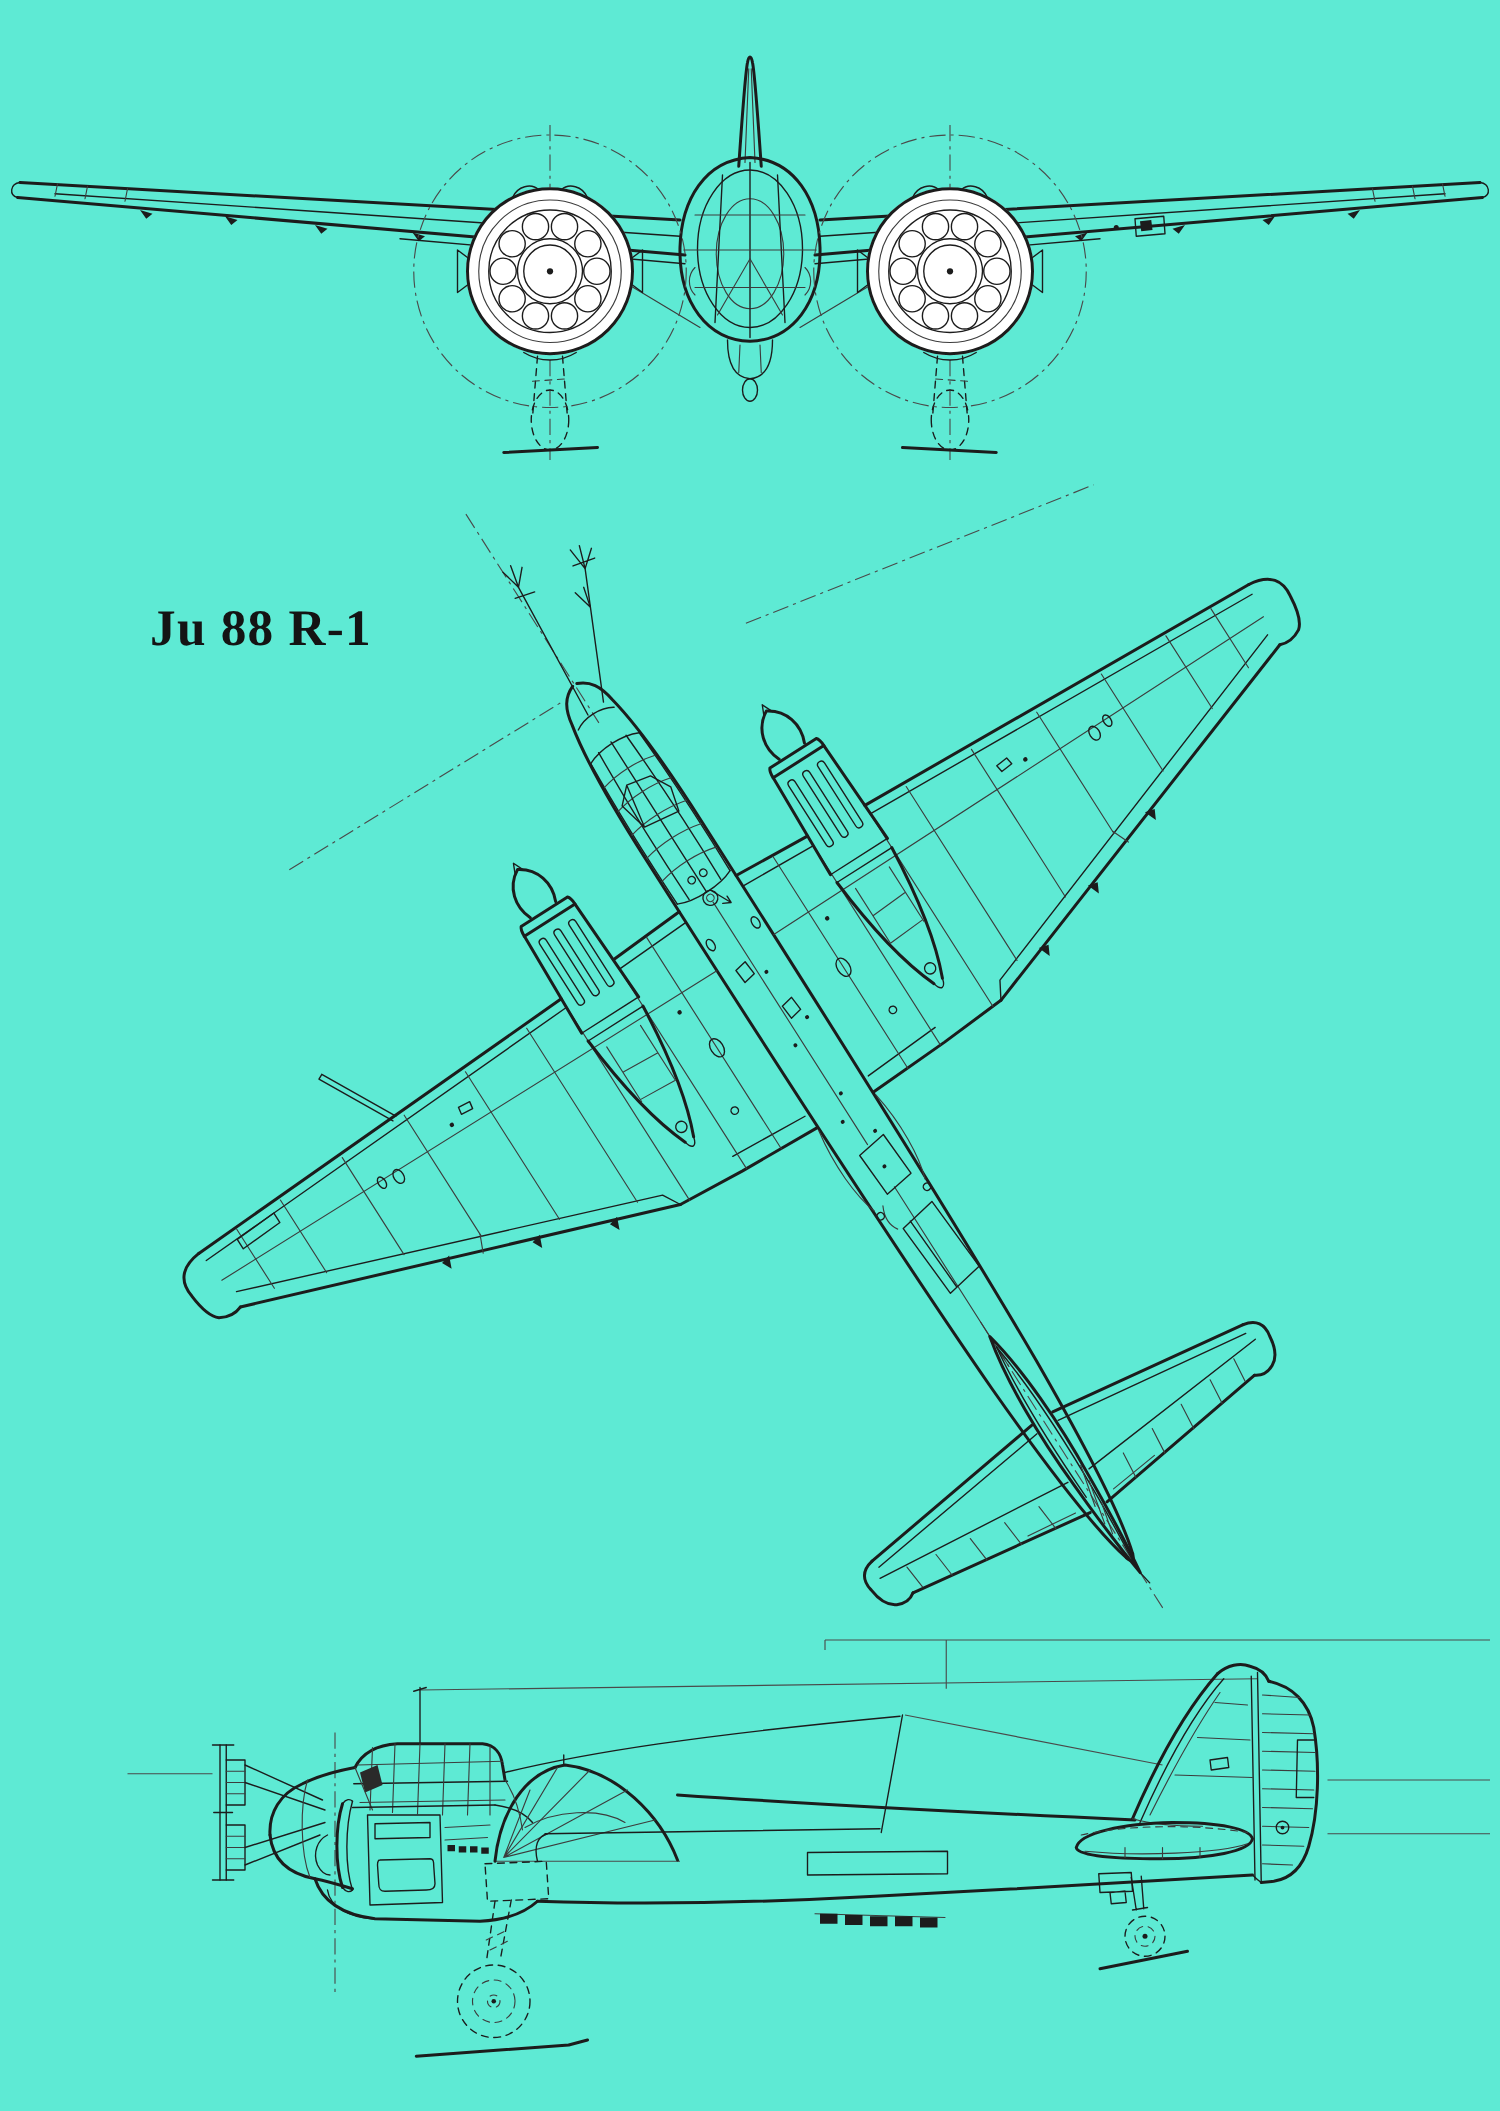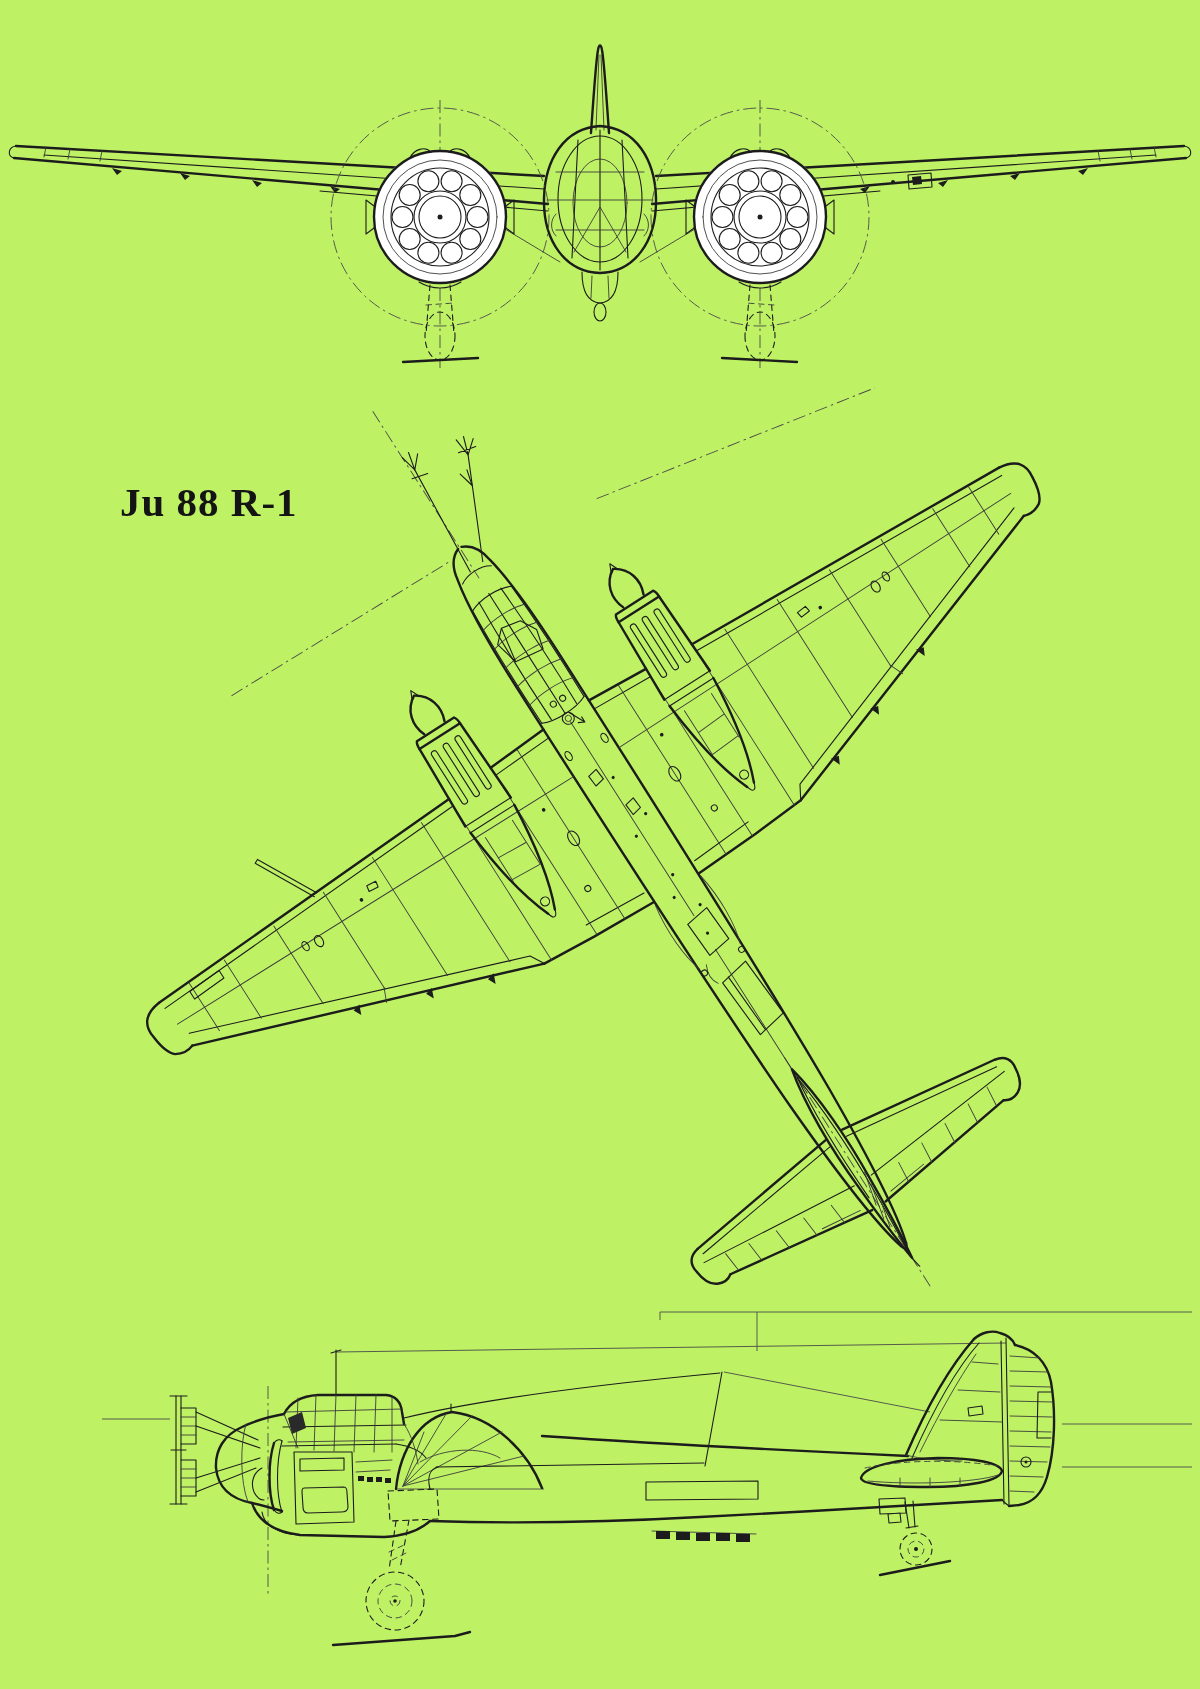--- a/index.html
+++ b/index.html
@@ -1,16 +1,16 @@
 <!DOCTYPE html>
 <html><head>
 <meta charset="utf-8">
 <style>
   html,body{margin:0;padding:0;background:#ffffff;}
-  .page{position:relative;width:1200px;height:1689px;background:#bef264;overflow:hidden;}
+  .page{position:relative;width:1200px;height:1689px;background:#5eead4;overflow:hidden;}
   svg{display:block;}
   
   .k{stroke:#1c1c1c;fill:none;stroke-width:1.5;stroke-linecap:round;stroke-linejoin:round;}
   .h{stroke-width:2.4;}
   .m{stroke-width:1.1;}
   .t{stroke:#3c3c3c;fill:none;stroke-width:0.9;stroke-linecap:round;}
   .c{stroke:#4a4a4a;fill:none;stroke-width:0.9;stroke-linecap:butt;}
   .dd{stroke-dasharray:13 4 2.5 4;}
   .ds{stroke-dasharray:5.5 4.5;}
   .f{fill:#1c1c1c;stroke:none;}

